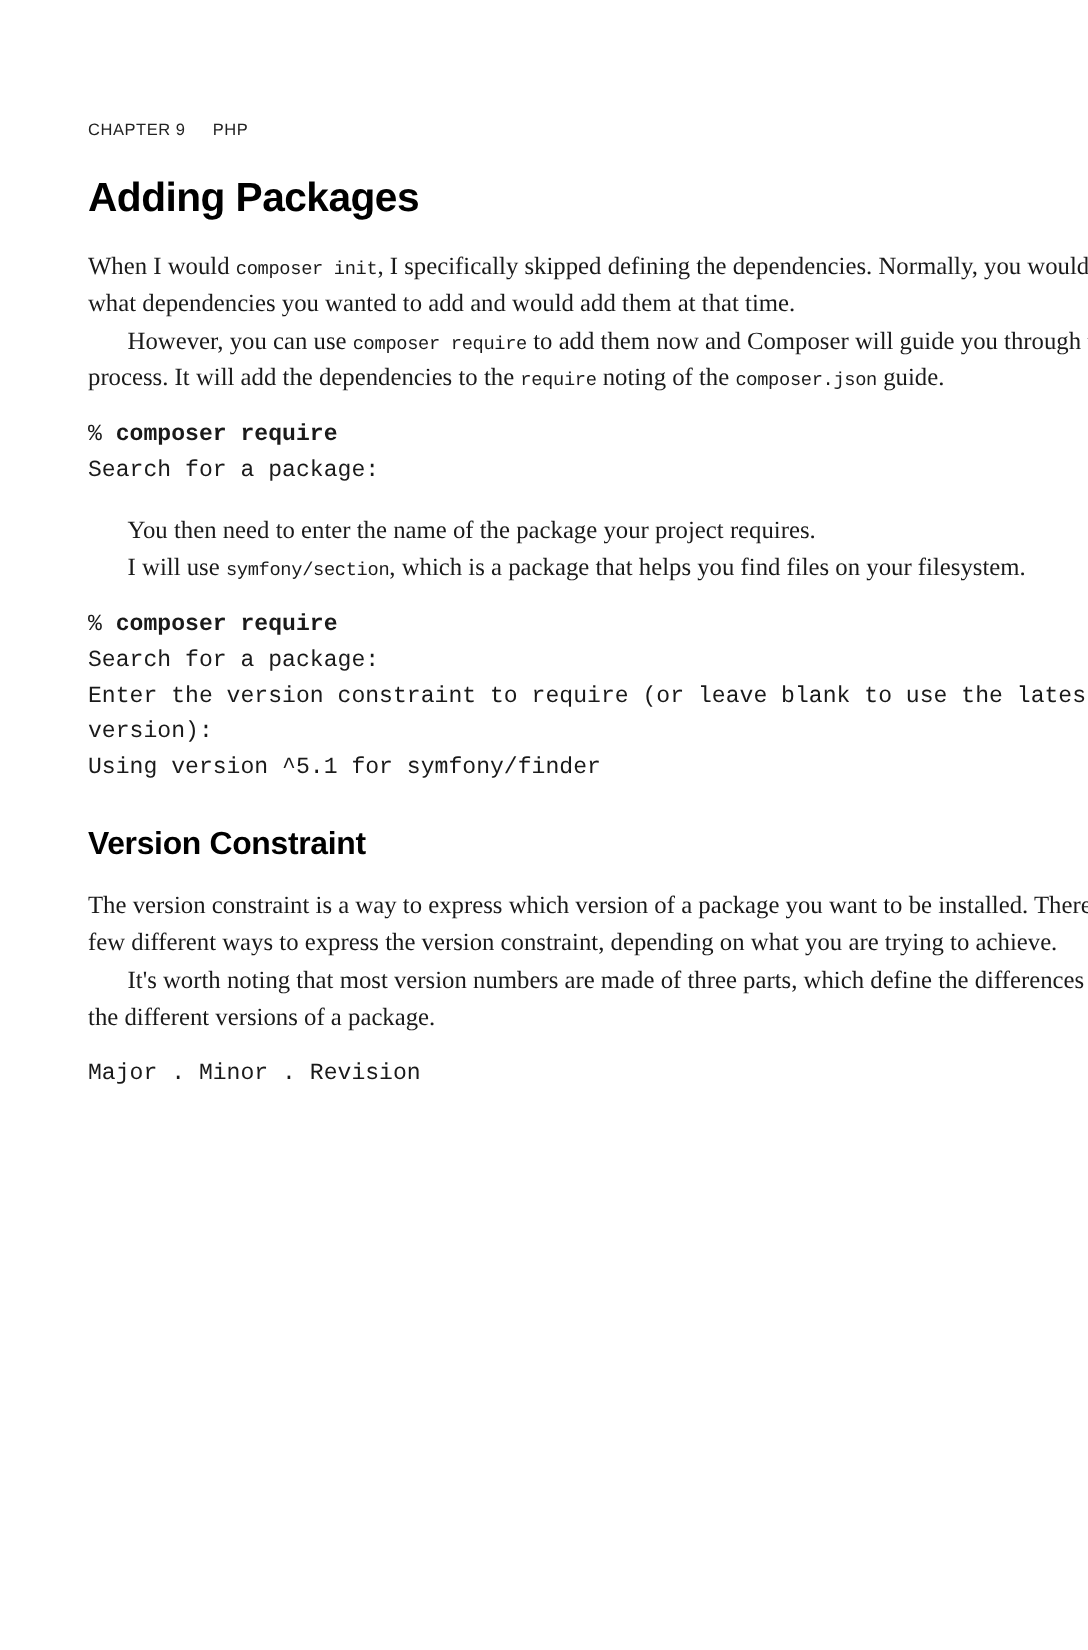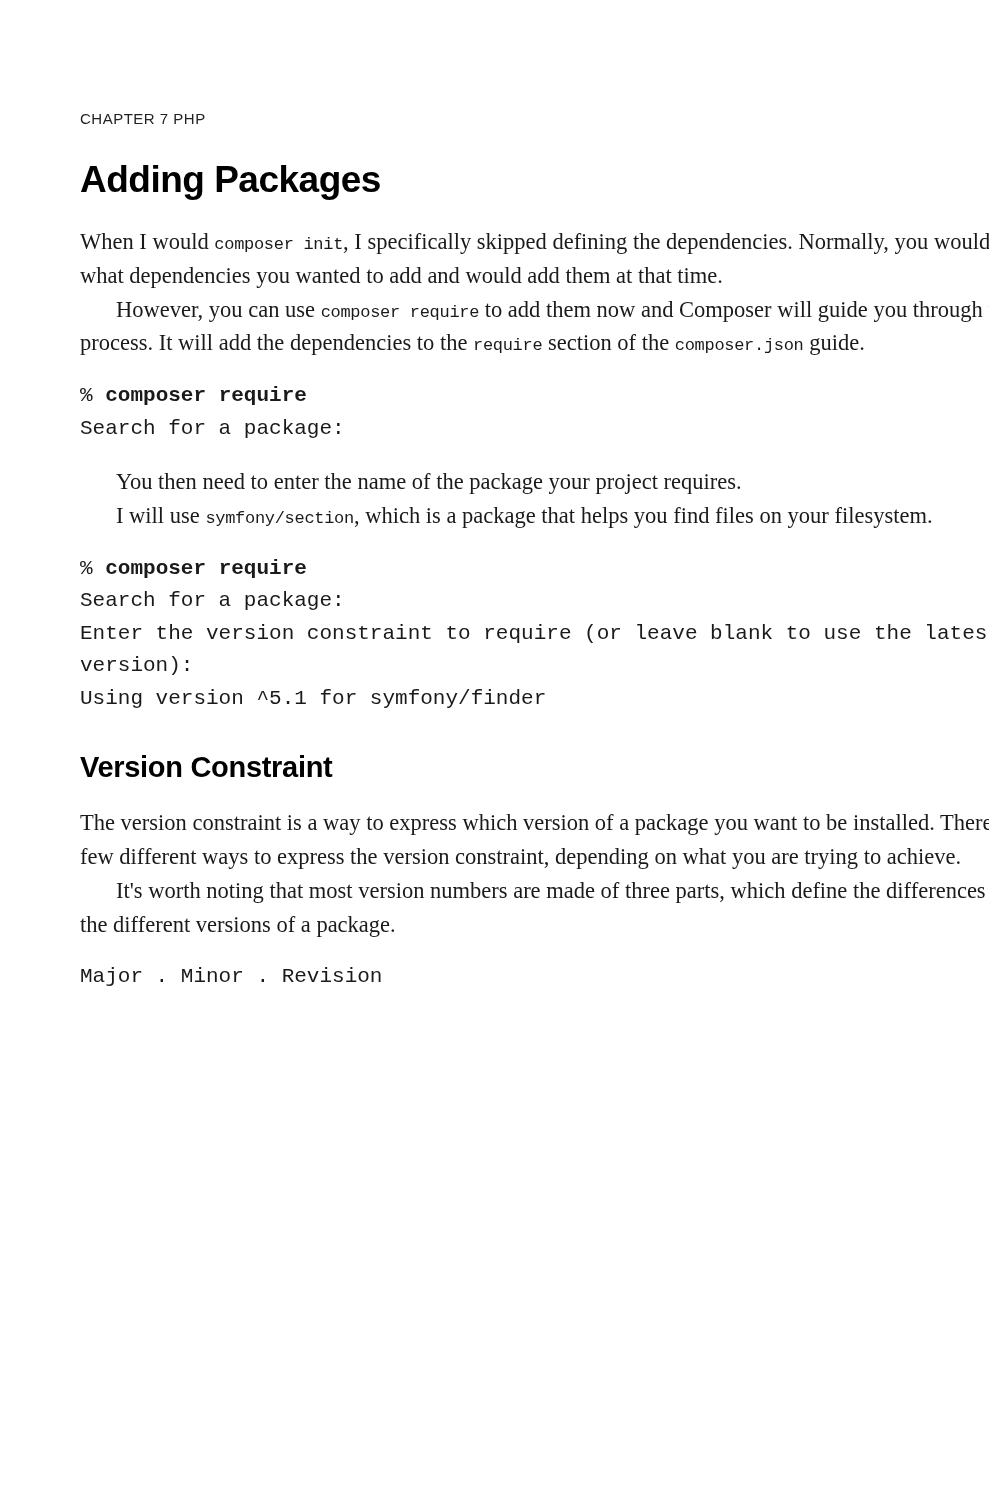--- a/index.html
+++ b/index.html
@@ -21,20 +21,21 @@
       font-size: 15px;
       letter-spacing: 0.5px;
       margin-bottom: 32px;
       color: #222;
     }
     .chapter-num {
       display: inline;
     }
     .chapter-title {
       display: inline;
+      margin-left: 20px;
       text-align: right;
     }
     h1.section-heading {
       font-family: Arial, Helvetica, sans-serif;
       font-weight: 800;
       font-size: 37px;
       margin-bottom: 24px;
       letter-spacing: -0.5px;
     }
     h2.subsection-heading {
@@ -73,32 +74,32 @@
       display: block;
     }
     .code-bold {
       font-weight: 900;
     }
   </style>
 </head>
 <body>
 
 <div class="chapter-header">
-  <span class="chapter-num">CHAPTER 7</span>
+  <span class="chapter-num">CHAPTER 9</span>
   <span class="chapter-title">PHP</span>
 </div>
 
 <h1 class="section-heading">Adding Packages</h1>
 
 <div class="para-block">
   <p class="body-para">
     <span>When I would </span><span class="code-inline">composer init</span><span>, I specifically skipped defining the dependencies. Normally, you would know what dependencies you wanted to add and would add them at that time.</span>
   </p>
   <p class="body-para indent">
-    <span>However, you can use </span><span class="code-inline">composer require</span><span> to add them now and Composer will guide you through the process. It will add the dependencies to the </span><span class="code-inline">require</span><span> section of the </span><span class="code-inline">composer.json</span><span> guide.</span>
+    <span>However, you can use </span><span class="code-inline">composer require</span><span> to add them now and Composer will guide you through the process. It will add the dependencies to the </span><span class="code-inline">require</span><span> noting of the </span><span class="code-inline">composer.json</span><span> guide.</span>
   </p>
 </div>
 
 <div class="code-block">
   <span class="code-line">
     <span>% </span><span class="code-bold">composer require</span>
   </span>
   <span class="code-line">Search for a package:</span>
 </div>
 

